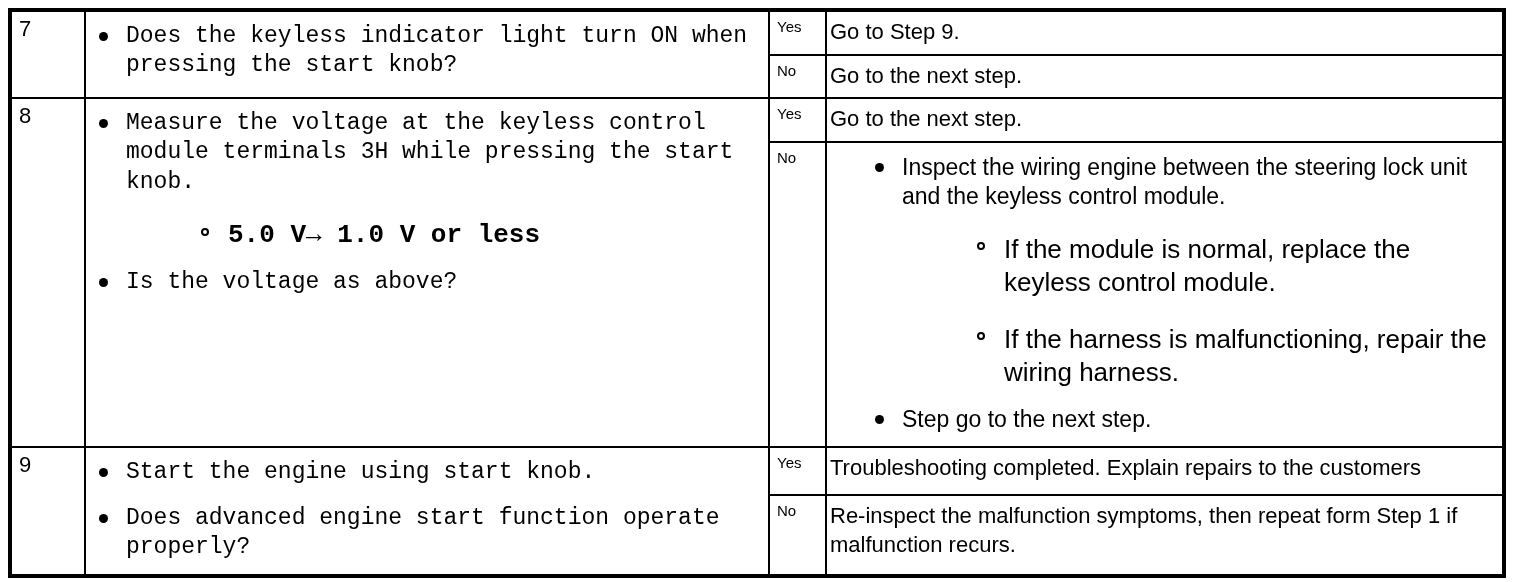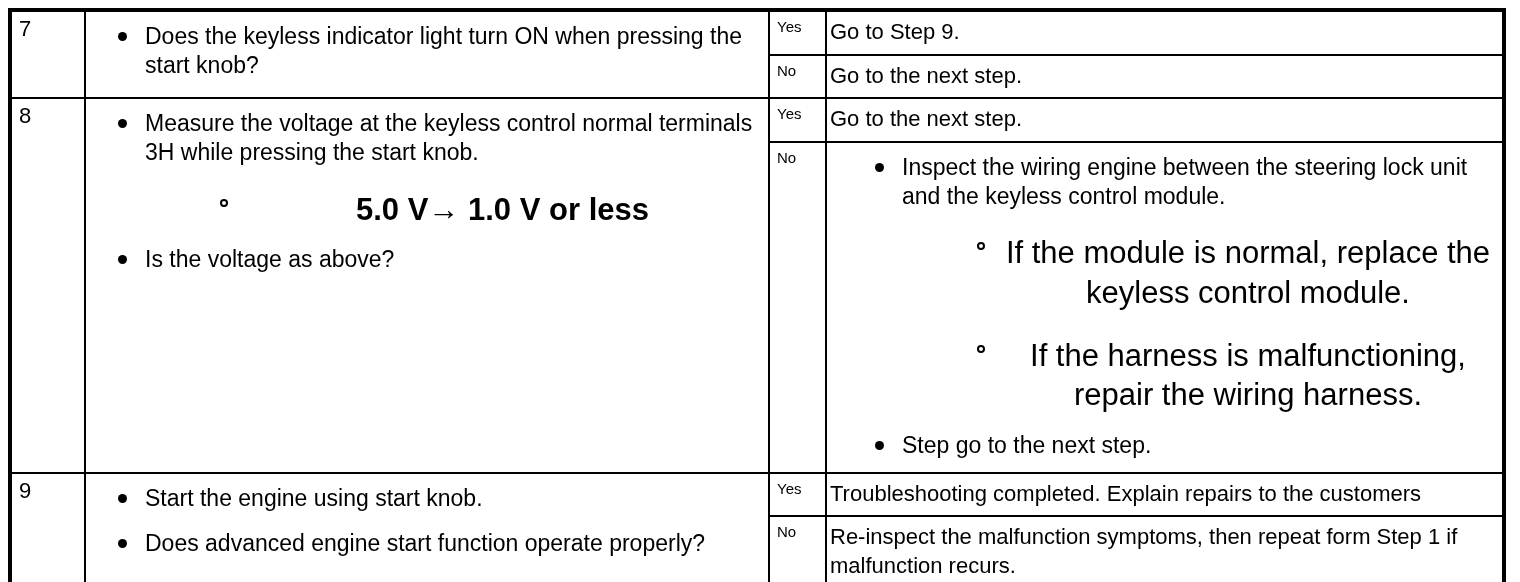--- a/index.html
+++ b/index.html
@@ -58,21 +58,22 @@
   
   .step-num {
     font-size: 22px;
     line-height: 1.0;
     padding: 6px 0 0 7px;
     letter-spacing: 0px;
   }
 
   
   .action-cell {
-    padding: 10px 10px 12px 26px;
+    padding: 10px 10px 12px 7px;
+    font-family: Liberation Mono, monospace;
   }
 
   
   ul.blist {
     list-style: none;
     margin: 0;
     padding: 0;
   }
   ul.blist > li {
     position: relative;
@@ -96,24 +97,23 @@
   }
 
   
   ul.sublist {
     list-style: none;
     margin: 22px 0 0 0;
     padding: 0 0 0 72px;
   }
   ul.sublist > li {
     position: relative;
-    font-size: 31px;
+    font-size: 26px;
     line-height: 1.27;
     padding-left: 30px;
-    text-align: center;
   }
   ul.sublist > li + li {
     margin-top: 24px;
   }
   ul.sublist > li::before {
     content: "";
     position: absolute;
     left: 3px;
     top: 9px;
     width: 8px;
@@ -198,21 +198,21 @@
           <span class="plain">Go to the next step.</span>
         </td>
       </tr>
 
       <tr>
         <td class="step-num" rowspan="2">8</td>
 
         <td class="action-cell" rowspan="2">
           <ul class="blist">
             <li>
-              <span>Measure the voltage at the keyless control normal terminals 3H while pressing the start knob.</span>
+              <span>Measure the voltage at the keyless control module terminals 3H while pressing the start knob.</span>
               <ul class="sublist">
                 <li class="bold-spec">
                   <span>5.0 V</span><span class="arrow">→</span><span> 1.0 V or less</span>
                 </li>
               </ul>
             </li>
             <li>
               <span>Is the voltage as above?</span>
             </li>
           </ul>

